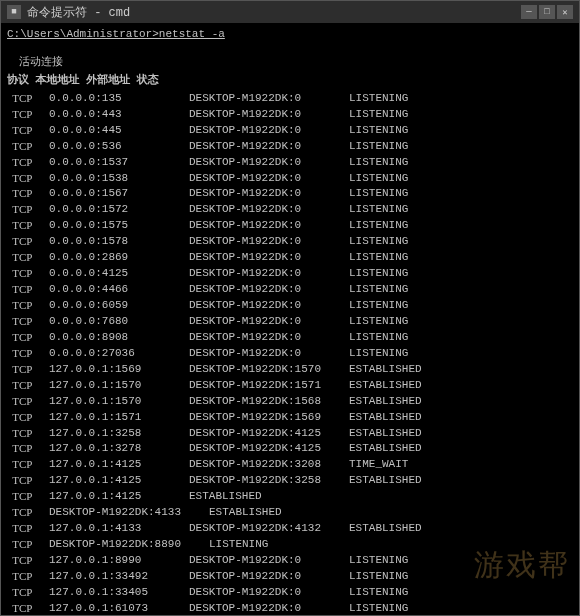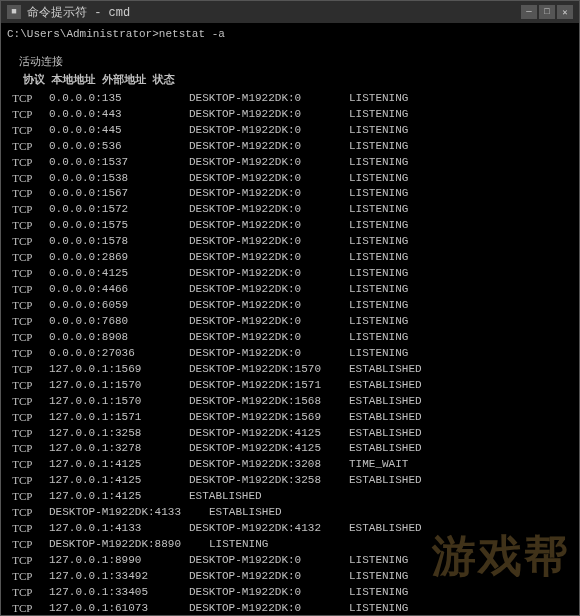--- a/index.html
+++ b/index.html
@@ -62,36 +62,36 @@
       color: #c0c0c0;
       font-size: 11px;
       padding: 4px 6px;
       flex: 1;
       overflow-y: auto;
       line-height: 1.45;
     }
     .terminal::-webkit-scrollbar { width: 8px; }
     .terminal::-webkit-scrollbar-track { background: #111; }
     .terminal::-webkit-scrollbar-thumb { background: #444; }
-    .cmd-line { color: #c0c0c0; margin-bottom: 12px; }
-    .header-line { color: #c0c0c0; font-weight: bold; margin: 2px 16px; }
+    .cmd-line { color: #c0c0c0; margin-bottom: 12px; text-decoration: underline; }
+    .header-line { color: #c0c0c0; font-weight: bold; margin: 2px 0; }
     .section-title { color: #c0c0c0; margin: 3px 0 2px 12px; }
     .row { display: flex; gap: 0; white-space: pre; }
     .col-proto { width: 42px; color: #c0c0c0; font-family: Liberation Serif, serif; }
     .col-local { width: 140px; color: #c0c0c0; }
     .col-foreign { width: 160px; color: #c0c0c0; }
     .col-state { color: #c0c0c0; }
     .watermark {
       position: absolute;
       bottom: 30px;
       right: 10px;
       color: rgba(255,200,100,0.25);
-      font-size: 44px;
+      font-size: 30px;
       font-family: sans-serif;
-      font-weight: bold;
+      font-weight: normal;
       pointer-events: none;
       user-select: none;
       writing-mode: horizontal-tb;
       letter-spacing: 2px;
     }
   </style>
 </head>
 <body>
 
 <div class="window">

